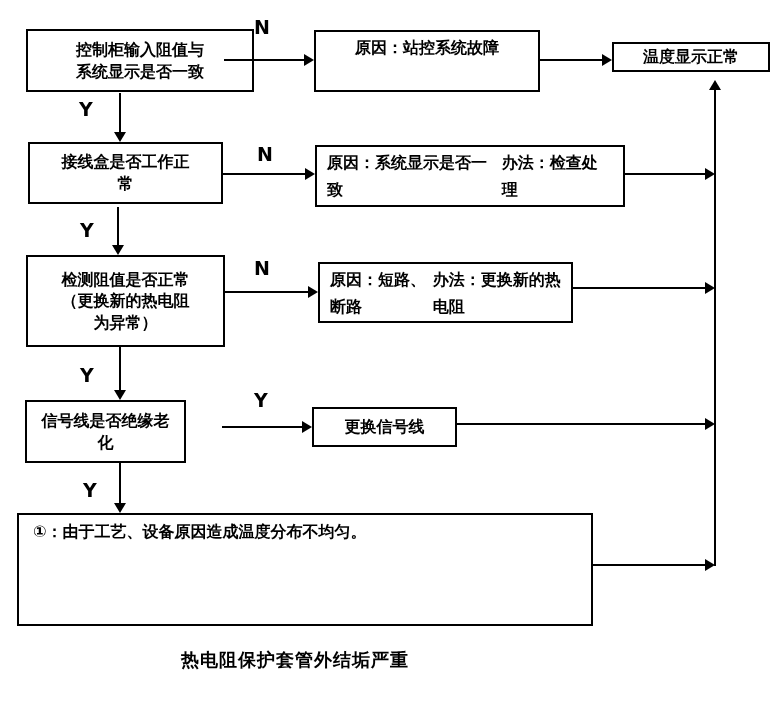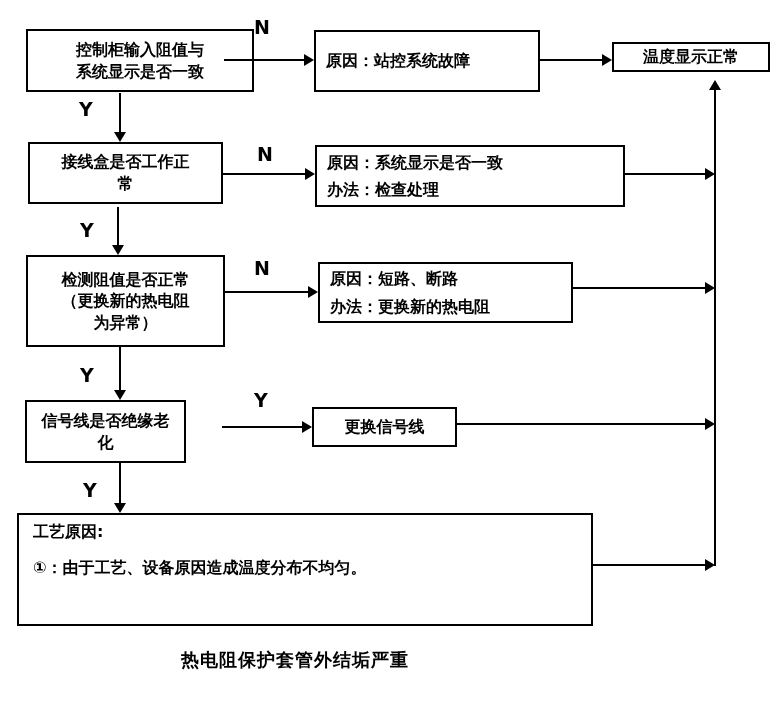--- a/index.html
+++ b/index.html
@@ -10,21 +10,21 @@
   }
   .box{
     position:absolute;box-sizing:border-box;border:2px solid #000;background:#fff;
     font-size:16px;line-height:1.35;
   }
   .center{
     display:flex;align-items:center;justify-content:center;
     text-align:center;white-space:pre-line;
   }
   .cause{
-    display:flex;flex-direction:column;justify-content:center;
+    display:flex;flex-direction:row;justify-content:center;
     padding:2px 10px;line-height:1.7;text-align:left;
   }
   .procbox{padding:6px 14px;}
   .procbox .pline{margin:0 0 14px 0;font-size:16px;}
   .lbl{position:absolute;font-size:19px;font-weight:bold;width:24px;text-align:center;}
   .hline{position:absolute;height:2px;background:#000;}
   .vline{position:absolute;width:2px;background:#000;}
   .arr-r{position:absolute;width:0;height:0;
     border-top:6px solid transparent;border-bottom:6px solid transparent;
     border-left:10px solid #000;}
@@ -51,21 +51,20 @@
 常</div>
 
   <div class="box center" style="left:26px;top:255px;width:199px;height:92px">检测阻值是否正常
 （更换新的热电阻
 为异常）</div>
 
   <div class="box center" style="left:25px;top:400px;width:161px;height:63px">信号线是否绝缘老
 化</div>
 
   <div class="box procbox" style="left:17px;top:513px;width:576px;height:113px">
-    <div class="pline">工艺原因:</div>
     <div class="pline">①：由于工艺、设备原因造成温度分布不均匀。</div>
   </div>
 
   <div class="box cause" style="left:314px;top:30px;width:226px;height:62px">
     <div>原因：站控系统故障</div>
   </div>
 
   <div class="box cause" style="left:315px;top:145px;width:310px;height:62px">
     <div>原因：系统显示是否一致</div>
     <div>办法：检查处理</div>

